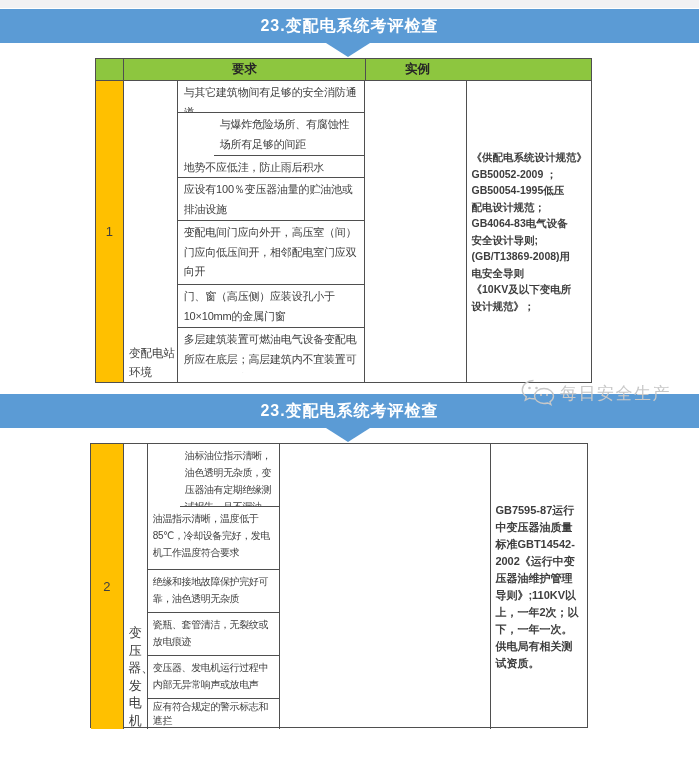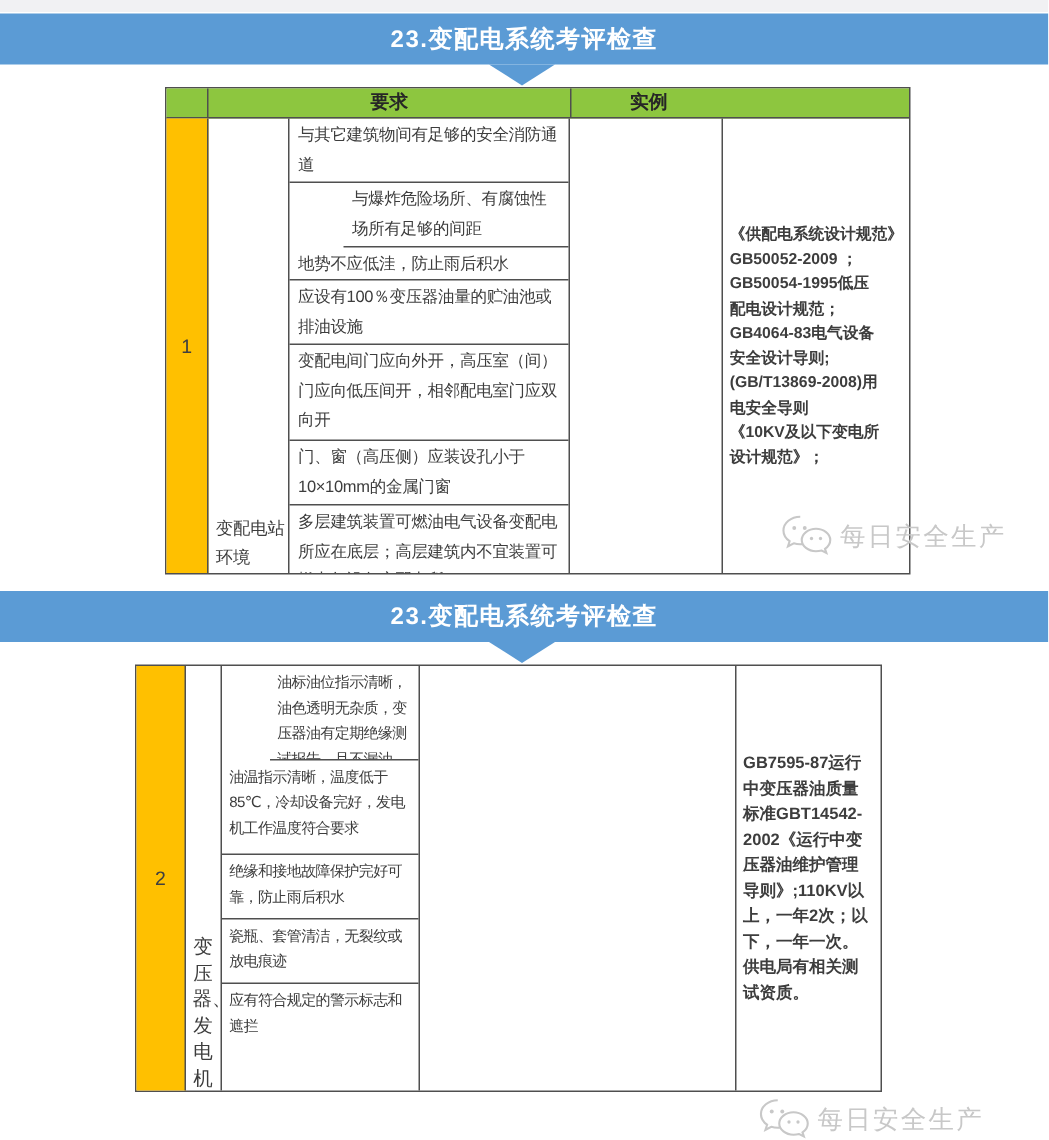--- a/index.html
+++ b/index.html
@@ -28,31 +28,31 @@
   .col:last-child{border-right:none;}
   .num-col{background:#ffc000;display:flex;align-items:center;justify-content:center;
     font-size:13px;color:#3f3f3f;}
   .cat-col{display:flex;align-items:flex-end;}
   .req-col{display:flex;flex-direction:column;}
   .req-row{box-sizing:border-box;border-bottom:1px solid #4f4f4f;overflow:hidden;}
   .req-row:last-child{border-bottom:none;}
   .std-col{display:flex;align-items:center;font-weight:bold;}
   .std-text{white-space:pre-line;font-size:10.5px;line-height:16.5px;color:#3d3d3d;}
   
-  .t1{left:110px;top:58px;width:497px;height:325px;}
+  .t1{left:95px;top:58px;width:497px;height:325px;}
   .t1 .hc1{width:28px;}
   .t1 .hc2{width:242px;}
   .t1 .hc3{width:103px;}
   .t1 .hc4{width:124px;}
   .t1 .num-col{width:28px;}
   .t1 .cat-col{width:54px;}
   .t1 .cat-text{font-size:11.5px;line-height:19px;padding-left:5px;}
   .t1 .req-col{width:188px;}
   .t1 .req-row{font-size:11px;line-height:19.5px;padding:2px 5px 0 6px;letter-spacing:-0.2px;}
-  .t1 .req-col > .req-row:nth-child(1){height:43px;font-family:Liberation Serif, serif;}
+  .t1 .req-col > .req-row:nth-child(1){height:32px;font-family:Liberation Serif, serif;}
   .t1 .req-col > .req-row:nth-child(2){height:43px;margin-left:36px;}
   .t1 .req-col > .req-row:nth-child(3){height:22px;}
   .t1 .req-col > .req-row:nth-child(4){height:43px;}
   .t1 .req-col > .req-row:nth-child(5){height:64px;}
   .t1 .req-col > .req-row:nth-child(6){height:43px;}
   .t1 .req-col > .req-row:nth-child(7){height:45px;}
   .t1 .ex-col{width:103px;}
   .t1 .std-col{width:124px;padding:0 2px 0 4px;}
   
   .t2{left:90px;top:443px;width:498px;height:285px;}
@@ -64,21 +64,21 @@
   .t2 .req-col > .req-row:nth-child(1){height:63px;margin-left:32px;}
   .t2 .req-col > .req-row:nth-child(2){height:63px;}
   .t2 .req-col > .req-row:nth-child(3){height:43px;}
   .t2 .req-col > .req-row:nth-child(4){height:43px;}
   .t2 .req-col > .req-row:nth-child(5){height:43px;}
   .t2 .req-col > .req-row:nth-child(6){height:30px;line-height:13.5px;padding-top:1px;}
   .t2 .ex-col{width:212px;}
   .t2 .std-col{width:96px;padding:0 2px 0 4px;}
   .t2 .std-text{font-size:11px;line-height:17px;}
   
-  .watermark{position:absolute;display:flex;align-items:center;gap:4px;z-index:3;}
+  .watermark{position:absolute;display:flex;align-items:center;gap:4px;z-index:3;margin-top:36px;}
   .wm-text{color:#c8c8c8;font-size:17px;letter-spacing:1.5px;white-space:nowrap;}
   .wm1{left:520px;top:342px;}
   .wm2{left:505px;top:731px;}
 </style>
 </head>
 <body>
 
 <div class="page">
 
   <div class="top-strip"></div>
@@ -147,22 +147,23 @@
 
   <div class="tbl t2">
     <div class="tbl-body">
       <div class="col num-col">2</div>
       <div class="col cat-col">
         <div class="cat-text">变压器、发电机</div>
       </div>
       <div class="col req-col">
         <div class="req-row">油标油位指示清晰，油色透明无杂质，变压器油有定期绝缘测试报告，且不漏油</div>
         <div class="req-row">油温指示清晰，温度低于85℃，冷却设备完好，发电机工作温度符合要求</div>
-        <div class="req-row">绝缘和接地故障保护完好可靠，防止雨后积水</div>
+        <div class="req-row">绝缘和接地故障保护完好可靠，油色透明无杂质</div>
         <div class="req-row">瓷瓶、套管清洁，无裂纹或放电痕迹</div>
+        <div class="req-row">变压器、发电机运行过程中内部无异常响声或放电声</div>
         <div class="req-row">应有符合规定的警示标志和遮拦</div>
       </div>
       <div class="col ex-col"></div>
       <div class="col std-col">
         <div class="std-text">GB7595-87运行
 中变压器油质量
 标准GBT14542-
 2002《运行中变
 压器油维护管理
 导则》;110KV以

